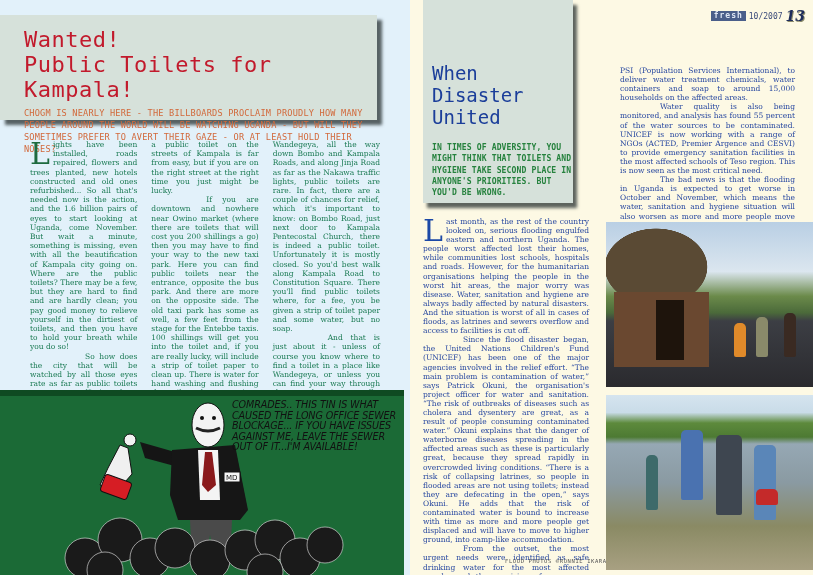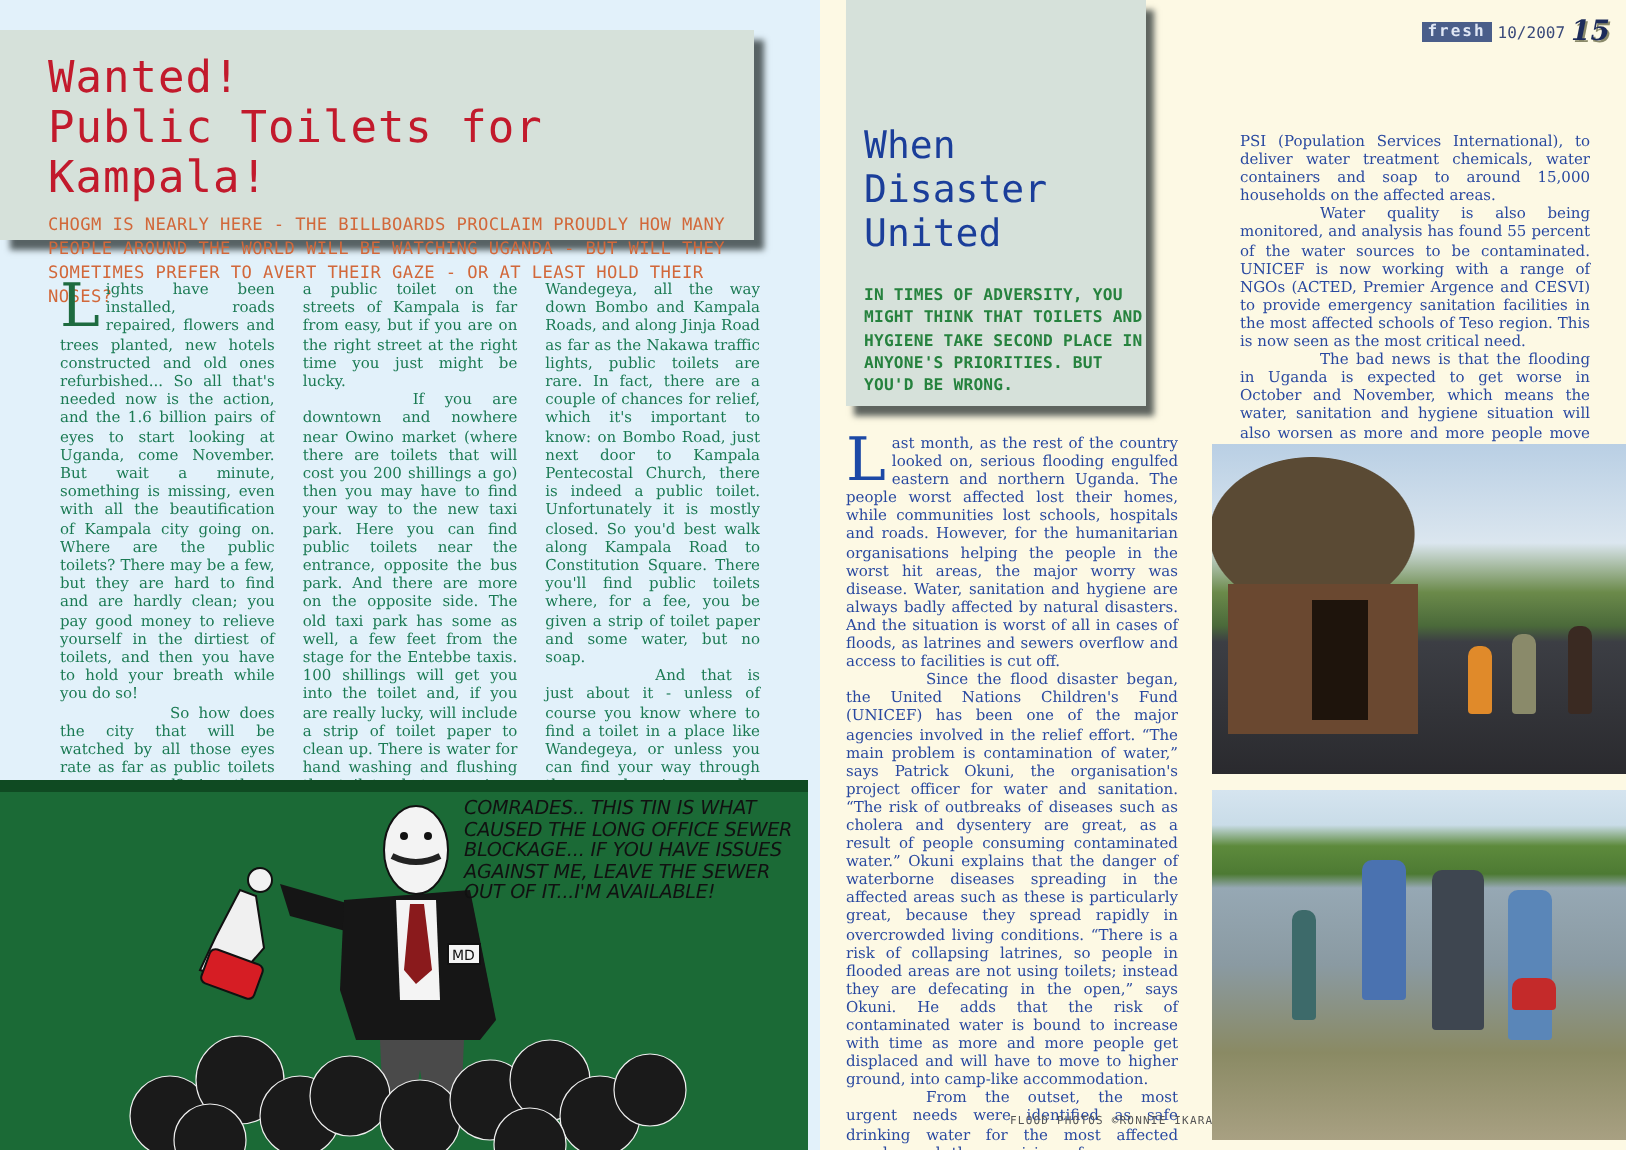--- a/index.html
+++ b/index.html
@@ -120,21 +120,21 @@
         </g>
       </svg>
       <div class="speech">Comrades.. this tin is what caused the long office sewer blockage... if you have issues against me, leave the sewer out of it...I'm available!</div>
     </div>
   </section>
 
   <section class="right-page">
     <div class="masthead">
       <span class="mast-logo">fresh</span>
       <span class="mast-date">10/2007</span>
-      <span class="mast-page">15</span>
+      <span class="mast-page">13</span>
     </div>
 
     <div class="right-header">
       <div class="right-title">
         <div>When</div>
         <div>Disaster</div>
         <div>United</div>
       </div>
       <div class="right-sub">IN TIMES OF ADVERSITY, YOU MIGHT THINK THAT TOILETS AND HYGIENE TAKE SECOND PLACE IN ANYONE'S PRIORITIES. BUT YOU'D BE WRONG.</div>
     </div>

